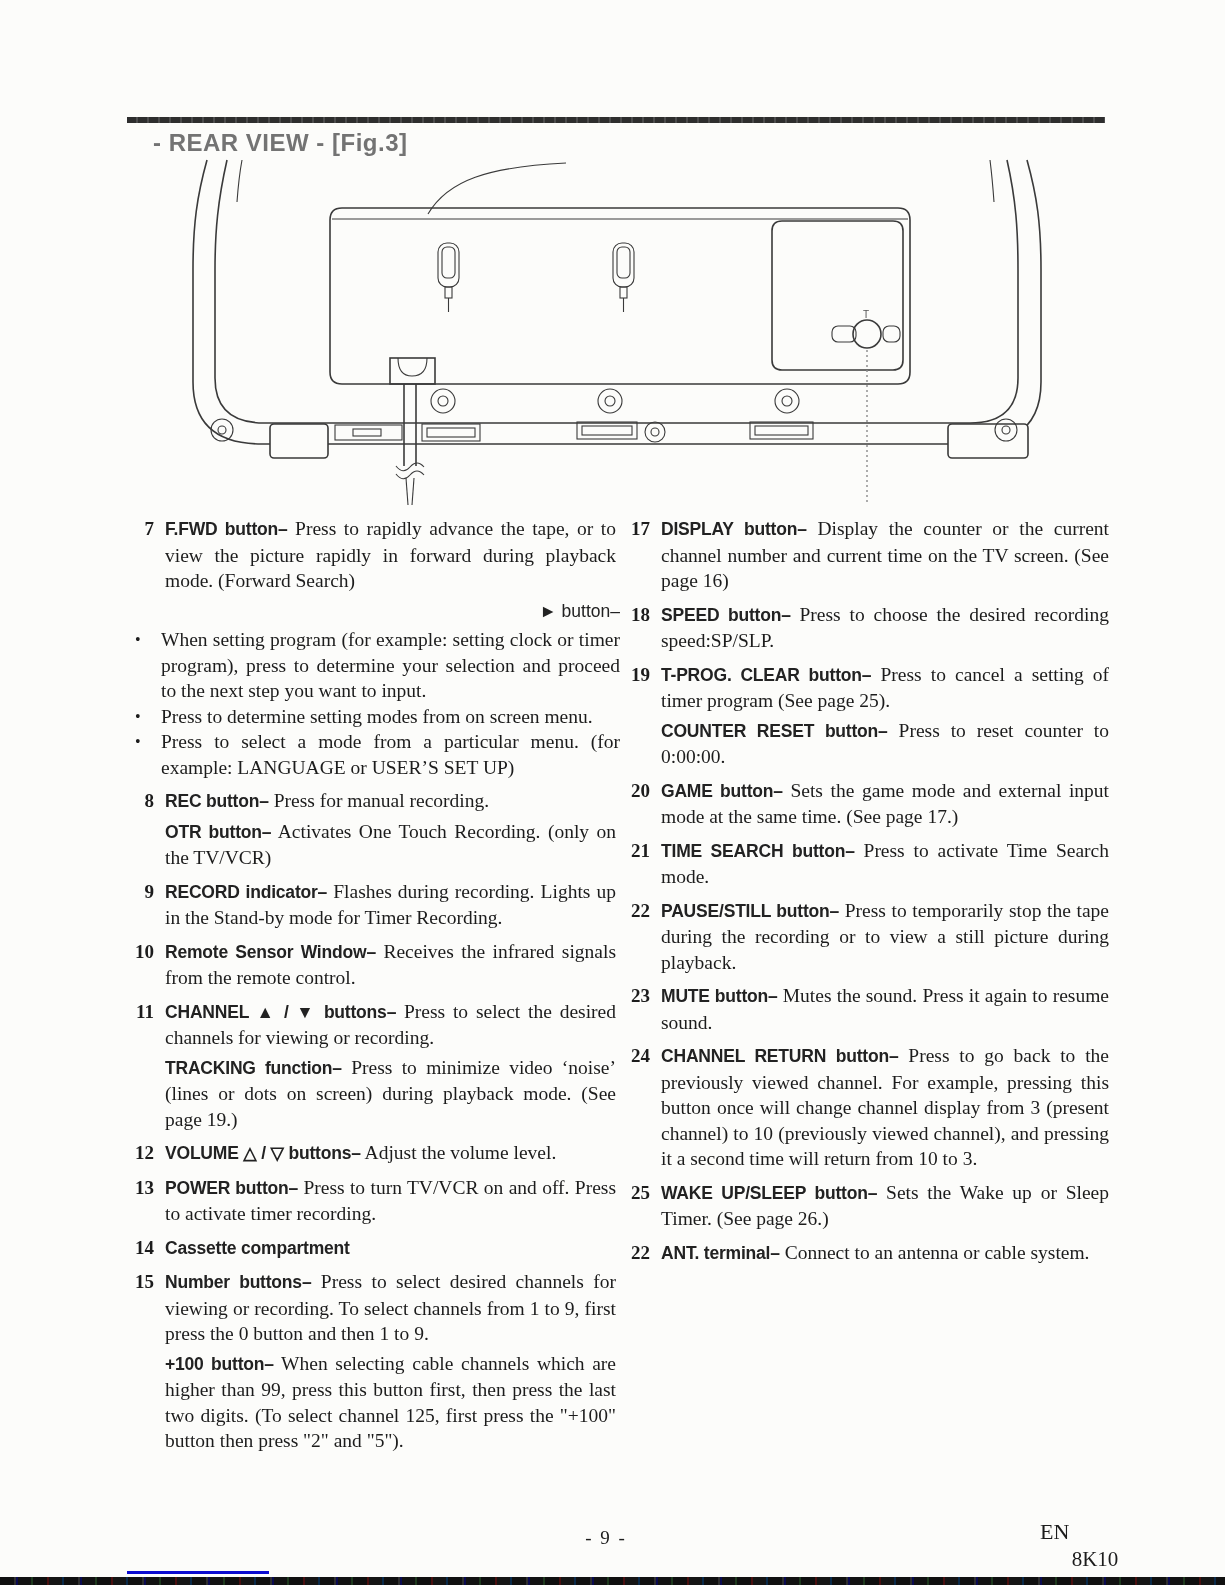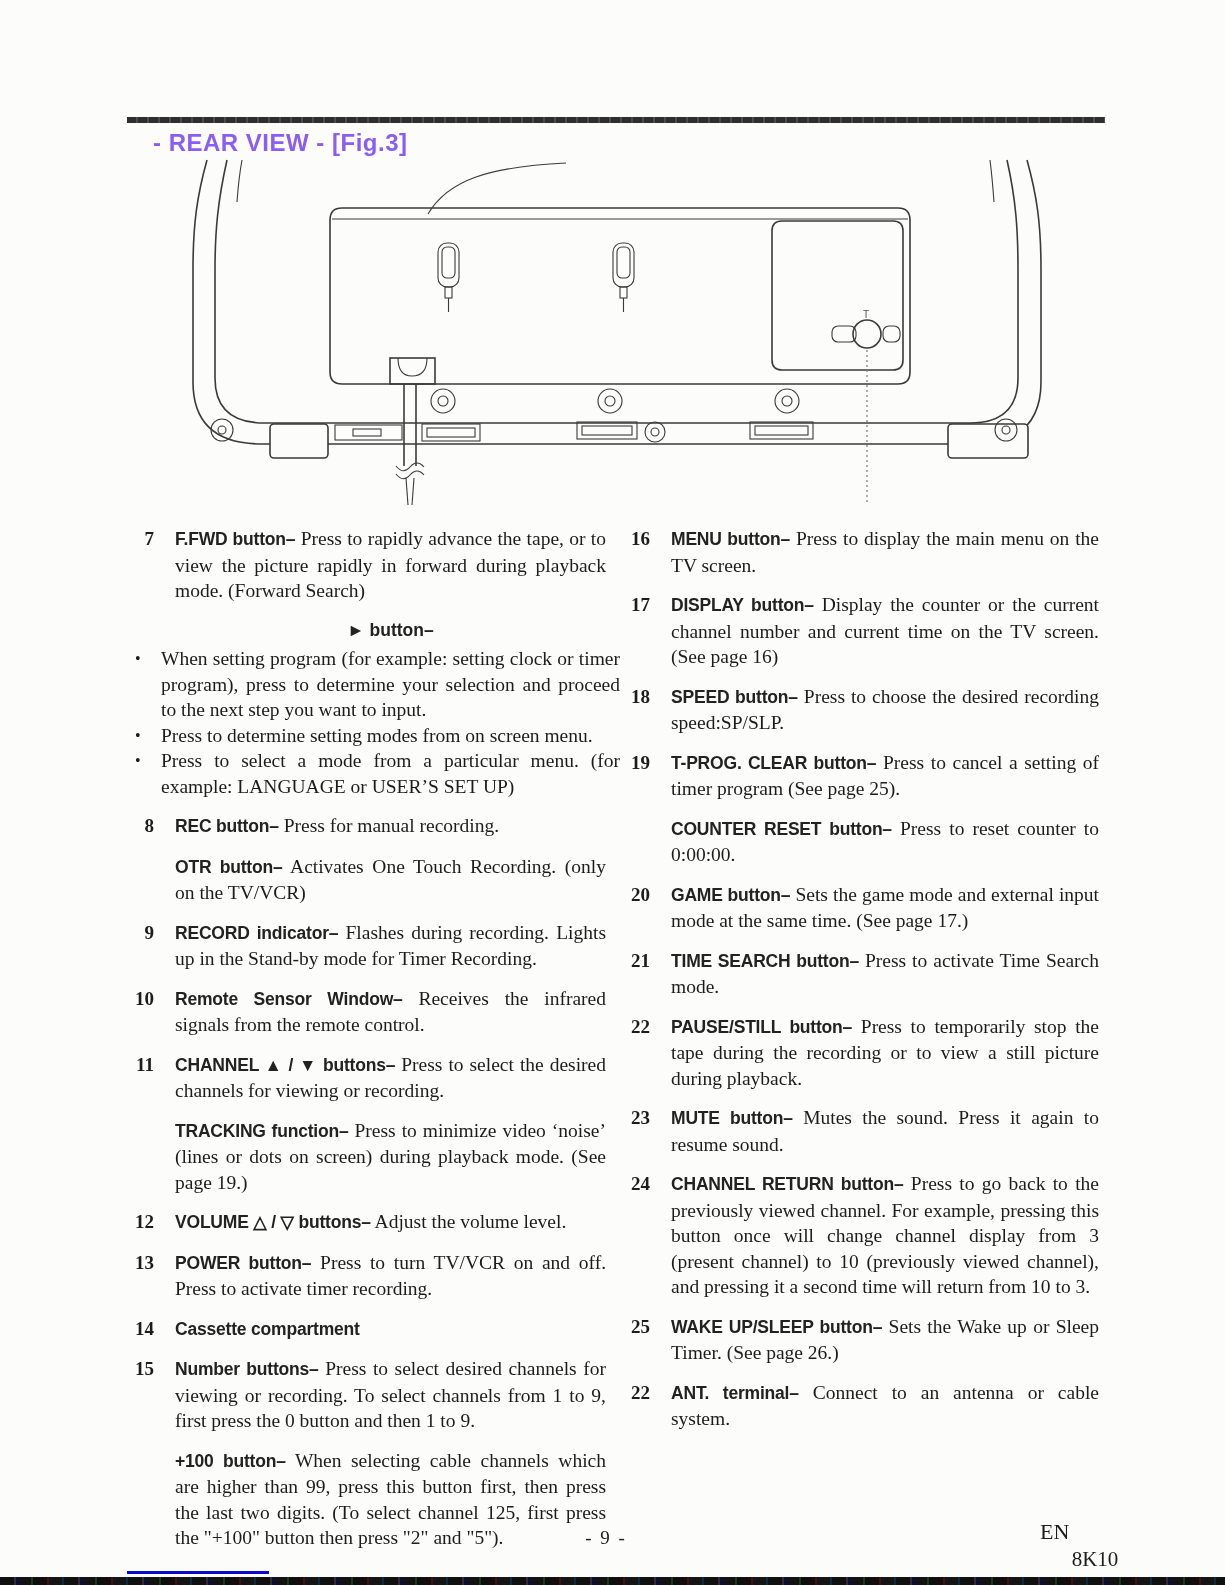--- a/index.html
+++ b/index.html
@@ -1,32 +1,32 @@
 <!DOCTYPE html>
 <html><head>
 <meta charset="utf-8">
 <style>
   html,body{margin:0;padding:0;background:#e8e8e8;}
   .page{position:relative;width:1225px;height:1585px;margin:0 auto;background:#fcfcfa;overflow:hidden;
         font-family:"Liberation Serif",serif;color:#1c1c1c;}
   .top-rule{position:absolute;left:127px;top:117px;width:978px;height:6px;
         background:repeating-linear-gradient(90deg,#2e2e2e 0 9px,#4c4c4c 9px 11px);}
   .fig-title{position:absolute;left:153px;top:129px;font-family:"Liberation Sans",sans-serif;
-        font-weight:bold;font-size:24px;letter-spacing:.5px;color:#8b5cf6;}
+        font-weight:bold;font-size:24px;letter-spacing:.5px;color:#737373;}
   .diagram{position:absolute;left:150px;top:158px;width:955px;height:350px;}
   .col{position:absolute;top:512px;text-align:justify;font-size:19.5px;line-height:25.5px;}
   .col-left{left:128px;width:492px;}
   .col-right{left:624px;width:489px;}
   .item{position:relative;padding-left:33px;margin-bottom:8px;}
   .num{position:absolute;left:0;top:0;width:26px;text-align:right;font-weight:bold;font-size:19px;}
-  .part{margin:14px;}
+  .part{margin:4px;}
   .lbl{font-family:"Liberation Sans",sans-serif;font-weight:bold;font-size:17.5px;color:#222;
         letter-spacing:-.2px;}
-  .subhead{font-family:"Liberation Sans",sans-serif;font-weight:bold;font-size:17.5px;color:#222;
-        margin:5px 0 3px 0;text-align:center;}
+  .subhead{font-family:"Liberation Sans",sans-serif;font-weight:normal;font-size:17.5px;color:#222;
+        margin:5px 0 3px 0;text-align:right;}
   .bullet{position:relative;margin:0;}
   .dot{position:absolute;left:-26px;top:0;font-size:16px;}
   .footer-page{position:absolute;left:556px;top:1527px;width:100px;text-align:center;font-size:19px;letter-spacing:2px;}
   .footer-lang{position:absolute;left:1040px;top:1519px;width:110px;text-align:left;font-size:22px;}
   .footer-code{position:absolute;left:1040px;top:1547px;width:110px;text-align:center;font-size:21px;}
   .blue-line{position:absolute;left:127px;top:1571px;width:142px;height:3px;background:#0b0bd0;}
   .noise-band{position:absolute;left:0;top:1577px;width:1225px;height:8px;
         background:repeating-linear-gradient(90deg,#101010 0 14px,#2e2e2e 14px 16px,#0a0a50 16px 18px,
         #121212 18px 31px,#1e3a1e 31px 33px,#0f0f0f 33px 47px,#4a1010 47px 49px,#151515 49px 62px,#0a2a4a 62px 64px);}
   svg .ln{fill:none;stroke:#3a3a3a;stroke-width:1.6;}
@@ -168,24 +168,20 @@
         <p class="part"><b class="lbl">Cassette compartment</b></p>
       </div>
       <div class="item">
         <span class="num">15</span>
         <p class="part"><b class="lbl">Number buttons–</b> <span>Press to select desired channels for viewing or recording. To select channels from 1 to 9, first press the 0 button and then 1 to 9.</span></p>
         <p class="part"><b class="lbl">+100 button–</b> <span>When selecting cable channels which are higher than 99, press this button first, then press the last two digits. (To select channel 125, first press the "+100" button then press "2" and "5").</span></p>
       </div>
     </div>
   <div class="col col-right">
       <div class="item">
-        <span class="num">16</span>
-        <p class="part"><b class="lbl">MENU button–</b> <span>Press to display the main menu on the TV screen.</span></p>
-      </div>
-      <div class="item">
         <span class="num">17</span>
         <p class="part"><b class="lbl">DISPLAY button–</b> <span>Display the counter or the current channel number and current time on the TV screen. (See page 16)</span></p>
       </div>
       <div class="item">
         <span class="num">18</span>
         <p class="part"><b class="lbl">SPEED button–</b> <span>Press to choose the desired recording speed:SP/SLP.</span></p>
       </div>
       <div class="item">
         <span class="num">19</span>
         <p class="part"><b class="lbl">T-PROG. CLEAR button–</b> <span>Press to cancel a setting of timer program  (See page 25).</span></p>

